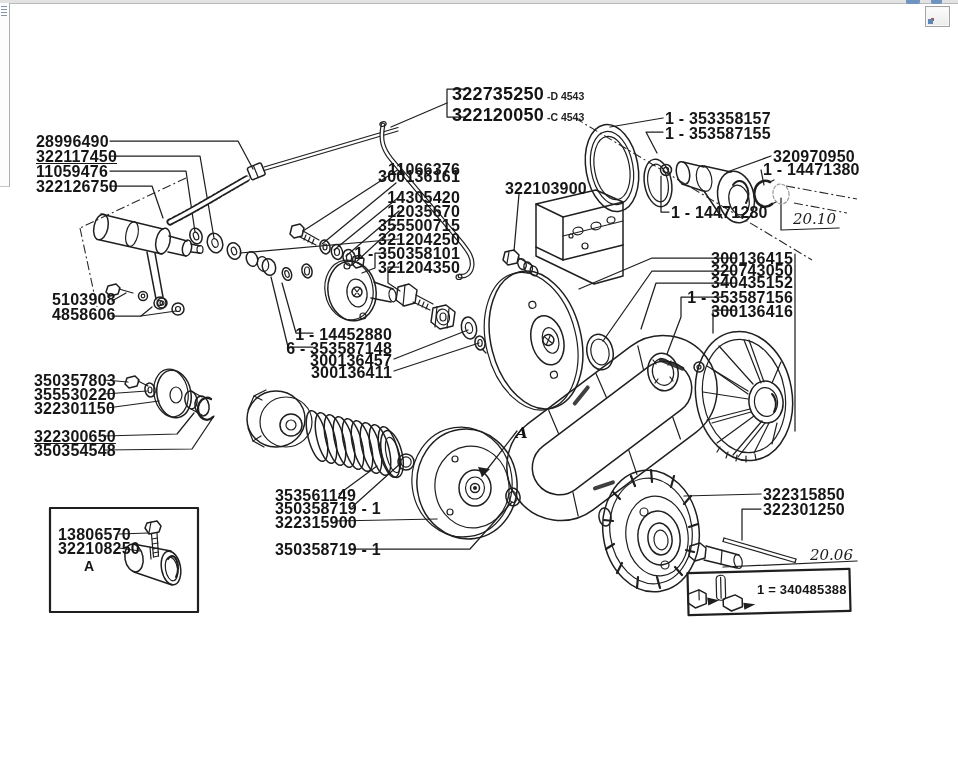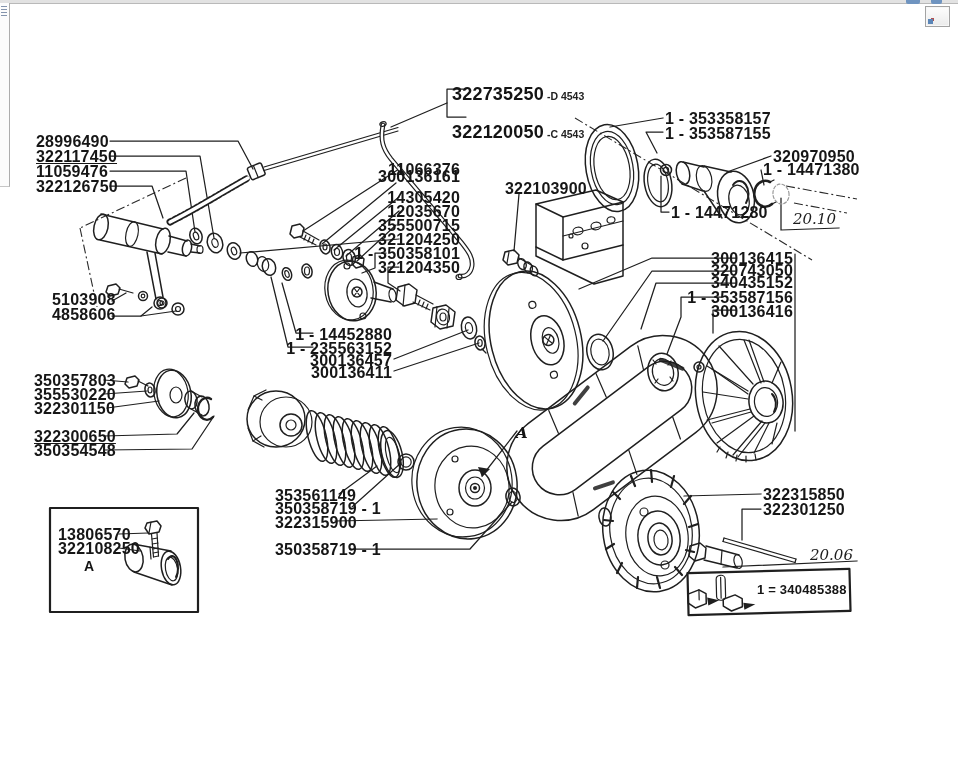--- a/index.html
+++ b/index.html
@@ -380,21 +380,21 @@
   </svg>
 
   <div class="pn ra" style="left:36px;top:135px;width:72px;">28996490</div>
   <div class="pn ra" style="left:36px;top:150px;width:72px;text-decoration:underline;">322117450</div>
   <div class="pn ra" style="left:36px;top:165px;width:72px;">11059476</div>
   <div class="pn ra" style="left:36px;top:180px;width:72px;">322126750</div>
 
   <div class="variant" style="left:452px;top:84px;">
     <span class="num">322735250</span><span class="suf">-D 4543</span>
   </div>
-  <div class="variant" style="left:452px;top:105px;margin-top:17px;">
+  <div class="variant" style="left:452px;top:105px;">
     <span class="num">322120050</span><span class="suf">-C 4543</span>
   </div>
 
   <div class="pn" style="left:505px;top:182px;">322103900</div>
 
   <div class="pn ra" style="left:300px;top:163px;width:160px;">11066376</div>
   <div class="pn ra" style="left:300px;top:170px;width:160px;">300136161</div>
   <div class="pn ra" style="left:300px;top:191px;width:160px;">14305420</div>
   <div class="pn ra" style="left:300px;top:205px;width:160px;">12035670</div>
   <div class="pn ra" style="left:300px;top:219px;width:160px;">355500715</div>
@@ -418,21 +418,21 @@
   <div class="pn ra" style="left:52px;top:293px;width:58px;">5103908</div>
   <div class="pn ra" style="left:52px;top:308px;width:58px;">4858606</div>
 
   <div class="pn ra" style="left:34px;top:374px;width:70px;">350357803</div>
   <div class="pn ra" style="left:34px;top:388px;width:70px;">355530220</div>
   <div class="pn ra" style="left:34px;top:402px;width:70px;">322301150</div>
   <div class="pn ra" style="left:34px;top:430px;width:70px;text-decoration:underline;">322300650</div>
   <div class="pn ra" style="left:34px;top:444px;width:70px;">350354548</div>
 
   <div class="pn ra" style="left:282px;top:328px;width:110px;">1 - 14452880</div>
-  <div class="pn ra" style="left:282px;top:342px;width:110px;">1 - 235563152</div>
+  <div class="pn ra" style="left:282px;top:342px;width:110px;">6 - 353587148</div>
   <div class="pn ra" style="left:282px;top:354px;width:110px;">300136457</div>
   <div class="pn ra" style="left:282px;top:366px;width:110px;">300136411</div>
 
   <div class="pn" style="left:275px;top:489px;">353561149</div>
   <div class="pn" style="left:275px;top:502px;">350358719 - 1</div>
   <div class="pn" style="left:275px;top:516px;">322315900</div>
   <div class="pn" style="left:275px;top:543px;">350358719 - 1</div>
 
   <div class="pn" style="left:763px;top:488px;">322315850</div>
   <div class="pn" style="left:763px;top:503px;">322301250</div>

